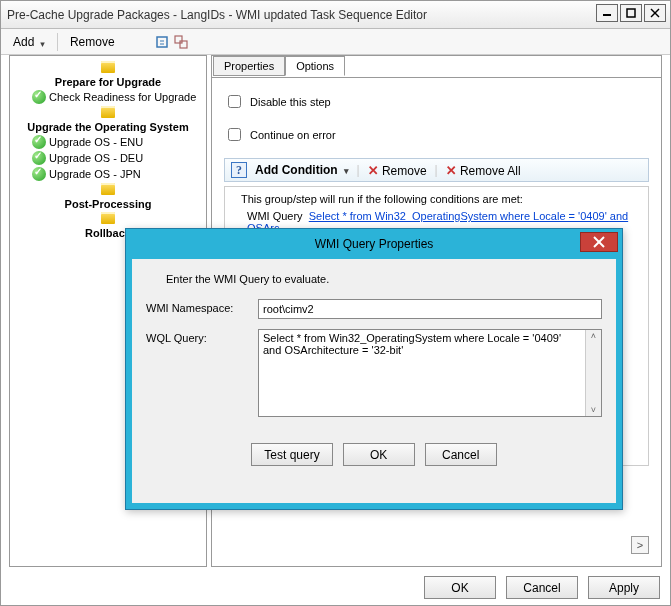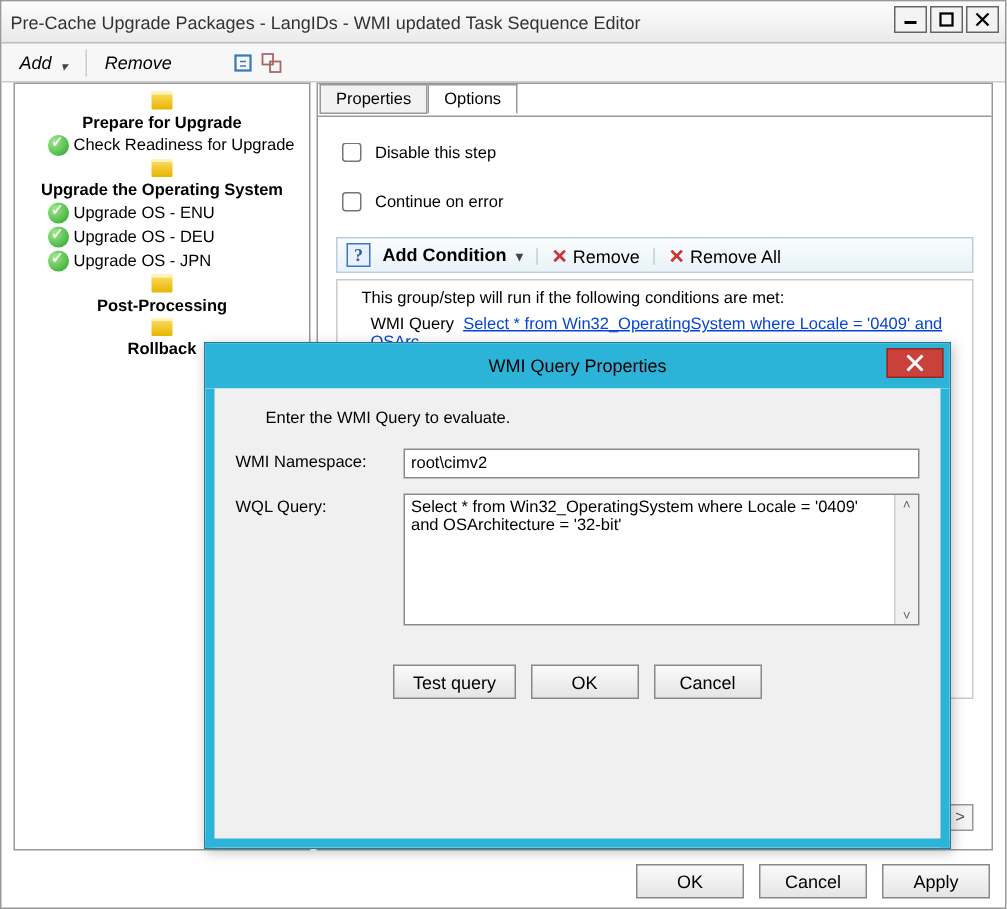--- a/index.html
+++ b/index.html
@@ -51,21 +51,20 @@
     padding: 0 6px;
     border-bottom: 1px solid #ccc;
     gap: 2px;
     background: #f7f7f7;
   }
   .tool-item {
     padding: 2px 6px;
     display: flex;
     align-items: flex-end;
     gap: 3px;
-    font-style: italic;
   }
   .tool-sep {
     width: 1px;
     height: 18px;
     background: #ccc;
     margin: 0 4px;
   }
   .tool-icon {
     width: 16px;
     height: 16px;
@@ -225,24 +224,24 @@
     height: 23px;
     border: 1px solid #888;
     background: linear-gradient(#fafafa,#e5e5e5);
     font-size: 12px;
     padding: 0 12px;
   }
 
   
   .dialog {
     position: absolute;
-    left: 135px;
+    left: 124px;
     top: 227px;
     width: 498px;
-    height: 338px;
+    height: 282px;
     background: #fff;
     border: 1px solid #1f7aa3;
     box-shadow: 1px 2px 8px rgba(0,0,0,.25);
   }
   .dialog-titlebar {
     height: 30px;
     background: #2bb3d8;
     display:flex;
     align-items:center;
     justify-content:center;

